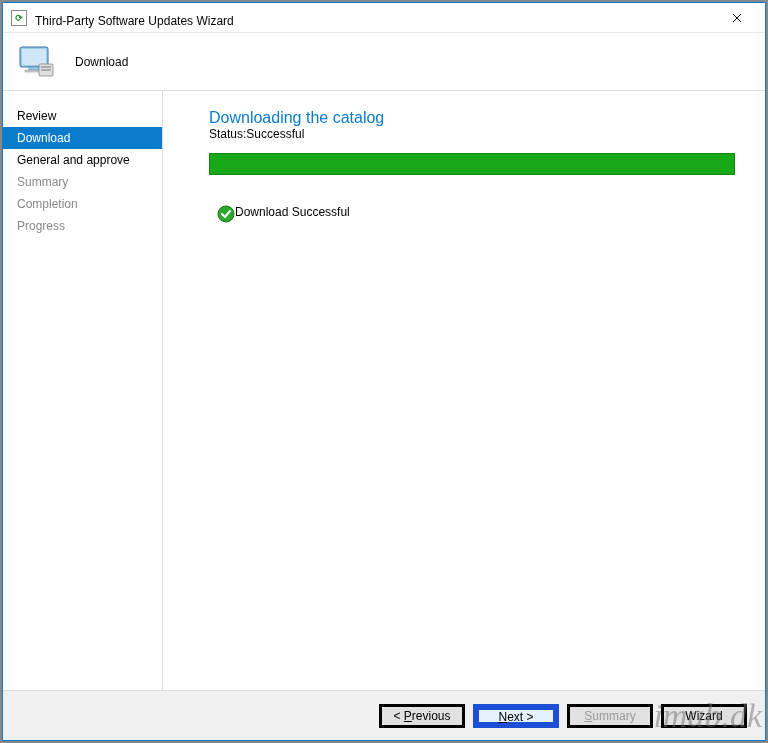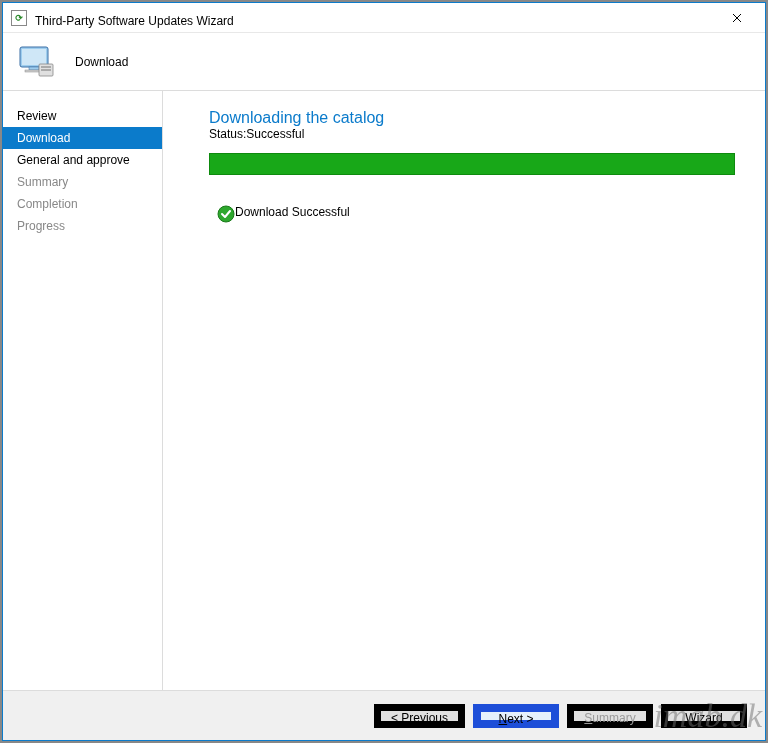--- a/index.html
+++ b/index.html
@@ -113,32 +113,32 @@
       background: #f0f0f0;
       display: flex;
       align-items: center;
       justify-content: flex-end;
       padding: 0 18px;
       gap: 8px;
     }
     .btn {
       min-width: 86px;
       height: 24px;
-      border: 7px solid #000000;
+      border: 3px solid #000000;
       background: #e1e1e1;
       font-size: 12px;
       cursor: pointer;
       padding: 0 10px;
     }
     .btn:disabled {
       color: #9a9a9a;
       cursor: default;
     }
     .btn.primary {
-      border: 8px solid #1d4ed8;
+      border: 6px solid #1d4ed8;
       background: #e5f1fb;
     }
     .u { text-decoration: underline; }
     .watermark {
       position: absolute;
       right: 6px;
       bottom: 8px;
       color: rgba(110,110,110,0.5);
       font-size: 34px;
       font-style: italic;

